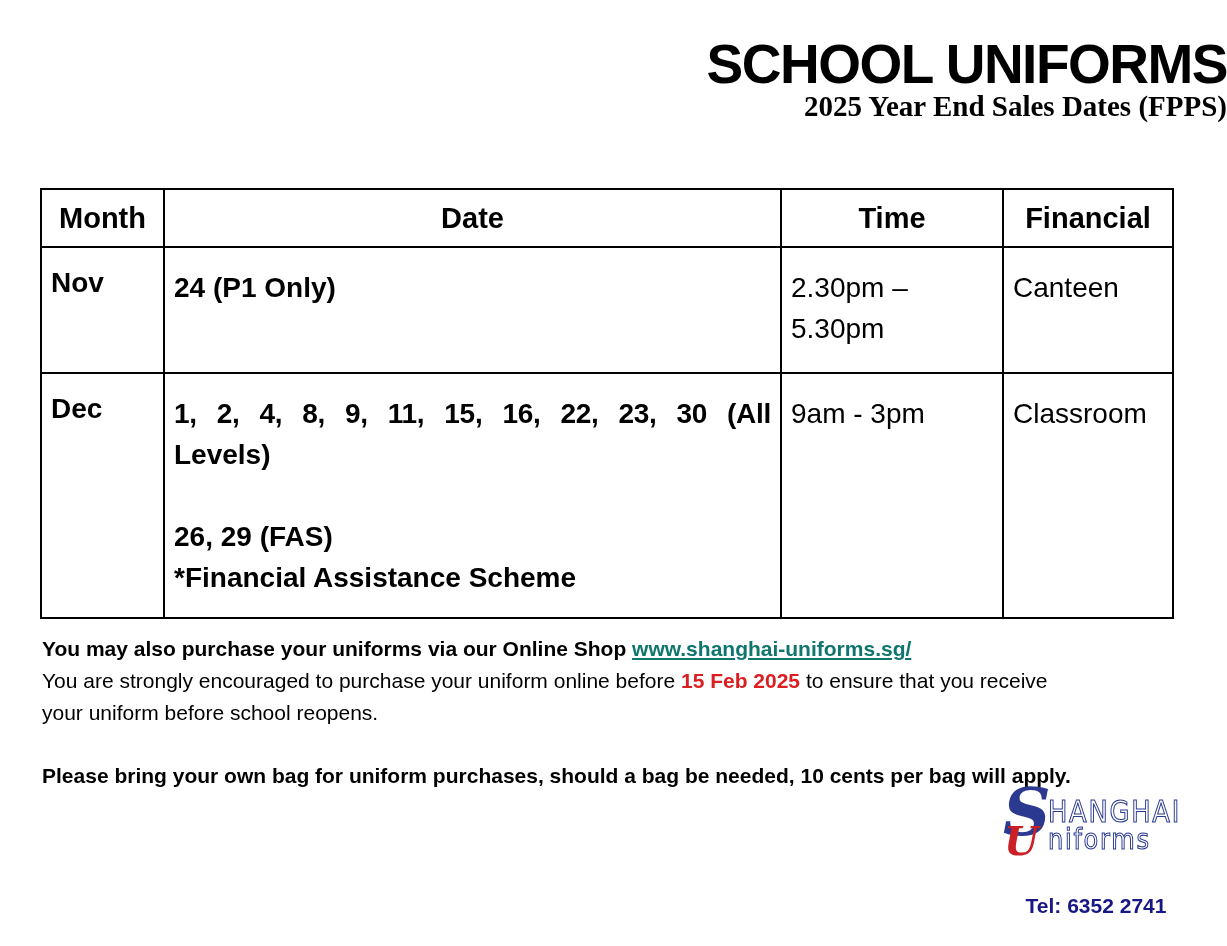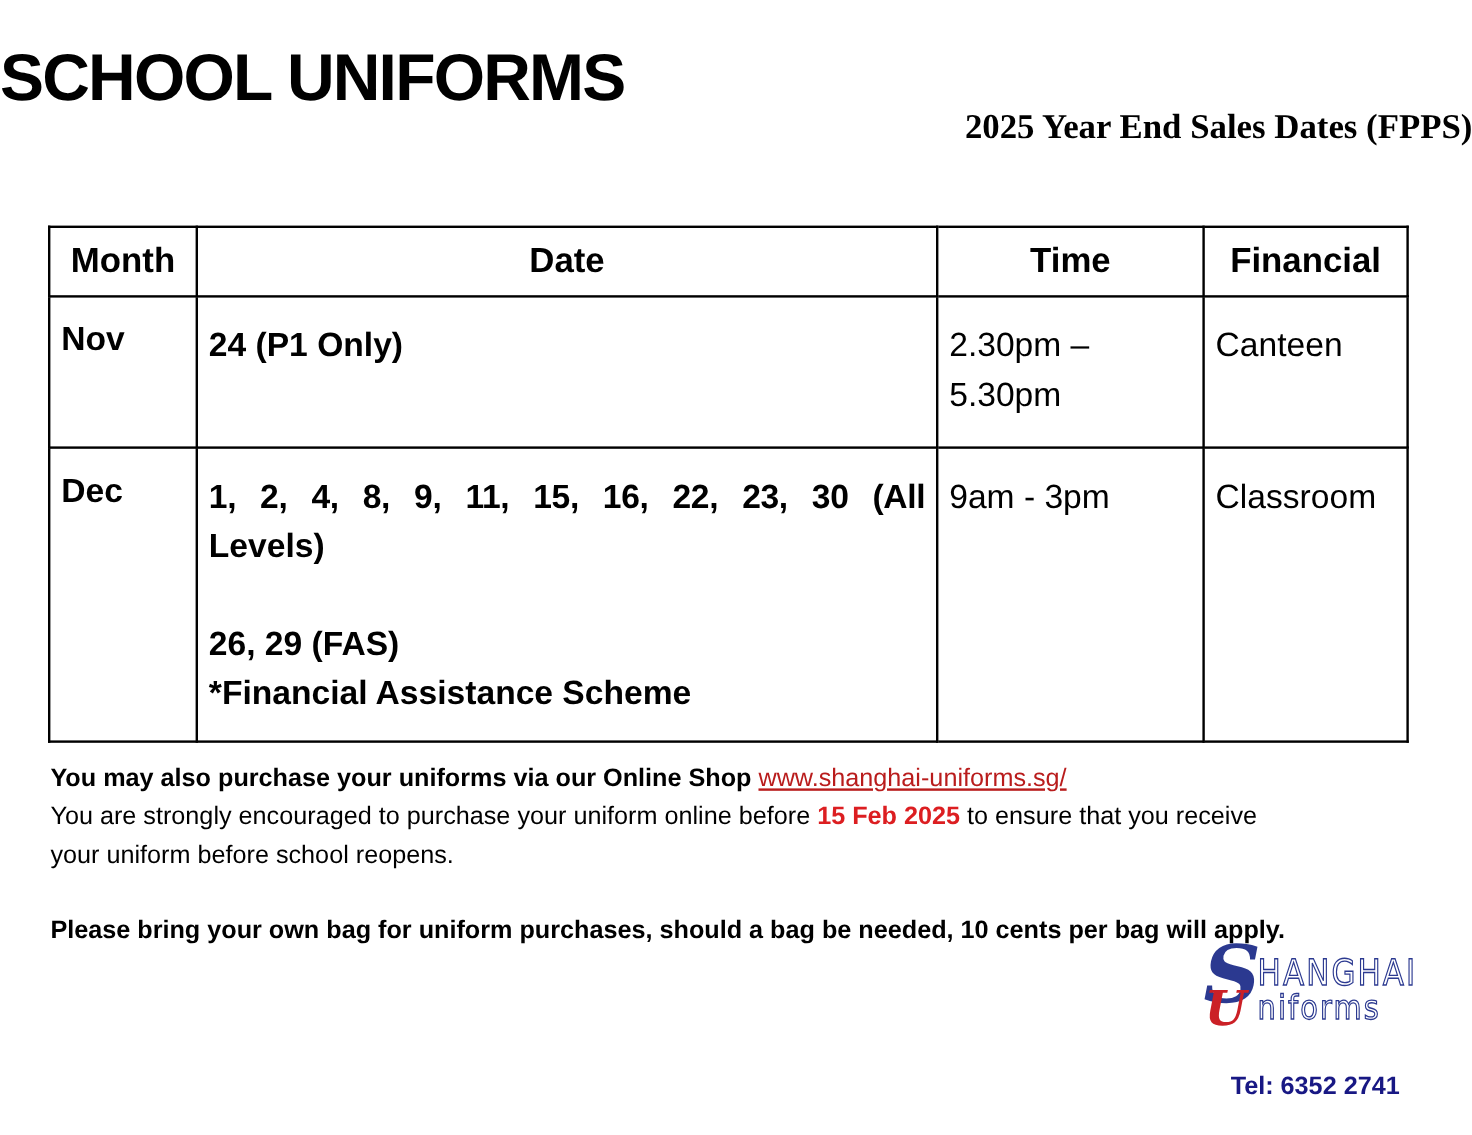--- a/index.html
+++ b/index.html
@@ -8,21 +8,21 @@
     position:relative;
     width:1227px; height:946px;
     font-family:"Liberation Sans", sans-serif;
     color:#000;
     overflow:hidden;
   }
 
   
   .doc-title {
     position:absolute; top:32px; left:0; width:100%;
-    text-align:left;
+    text-align:right;
     font-size:55px; font-weight:bold; letter-spacing:-1.5px;
   }
   .doc-subtitle {
     position:absolute; top:90px; left:0; width:100%;
     text-align:right;
     font-size:29px; font-weight:bold;font-family:Liberation Serif, serif;
   }
 
   
   table.sales-table {
@@ -58,22 +58,22 @@
   .justify-last { text-align:justify; text-align-last:justify; letter-spacing:-0.3px; }
   .blank-line { height:41px; }
 
   
   .notes {
     position:absolute; top:633px; left:42px; width:1052px;
     font-size:21px; line-height:32px;
   }
   .note-bold { font-weight:bold; }
   .shop-link {
-    color:#b91c1c;
-    font-weight:normal;
+    color:#0f766e;
+    font-weight:bold;
     text-decoration:underline;
     cursor:pointer;
   }
   .deadline { color:#DC1E21; font-weight:bold; }
 
   .bag-note {
     position:absolute; top:760px; left:42px; width:1130px;
     font-size:21px; line-height:32px; font-weight:bold;
   }
 

